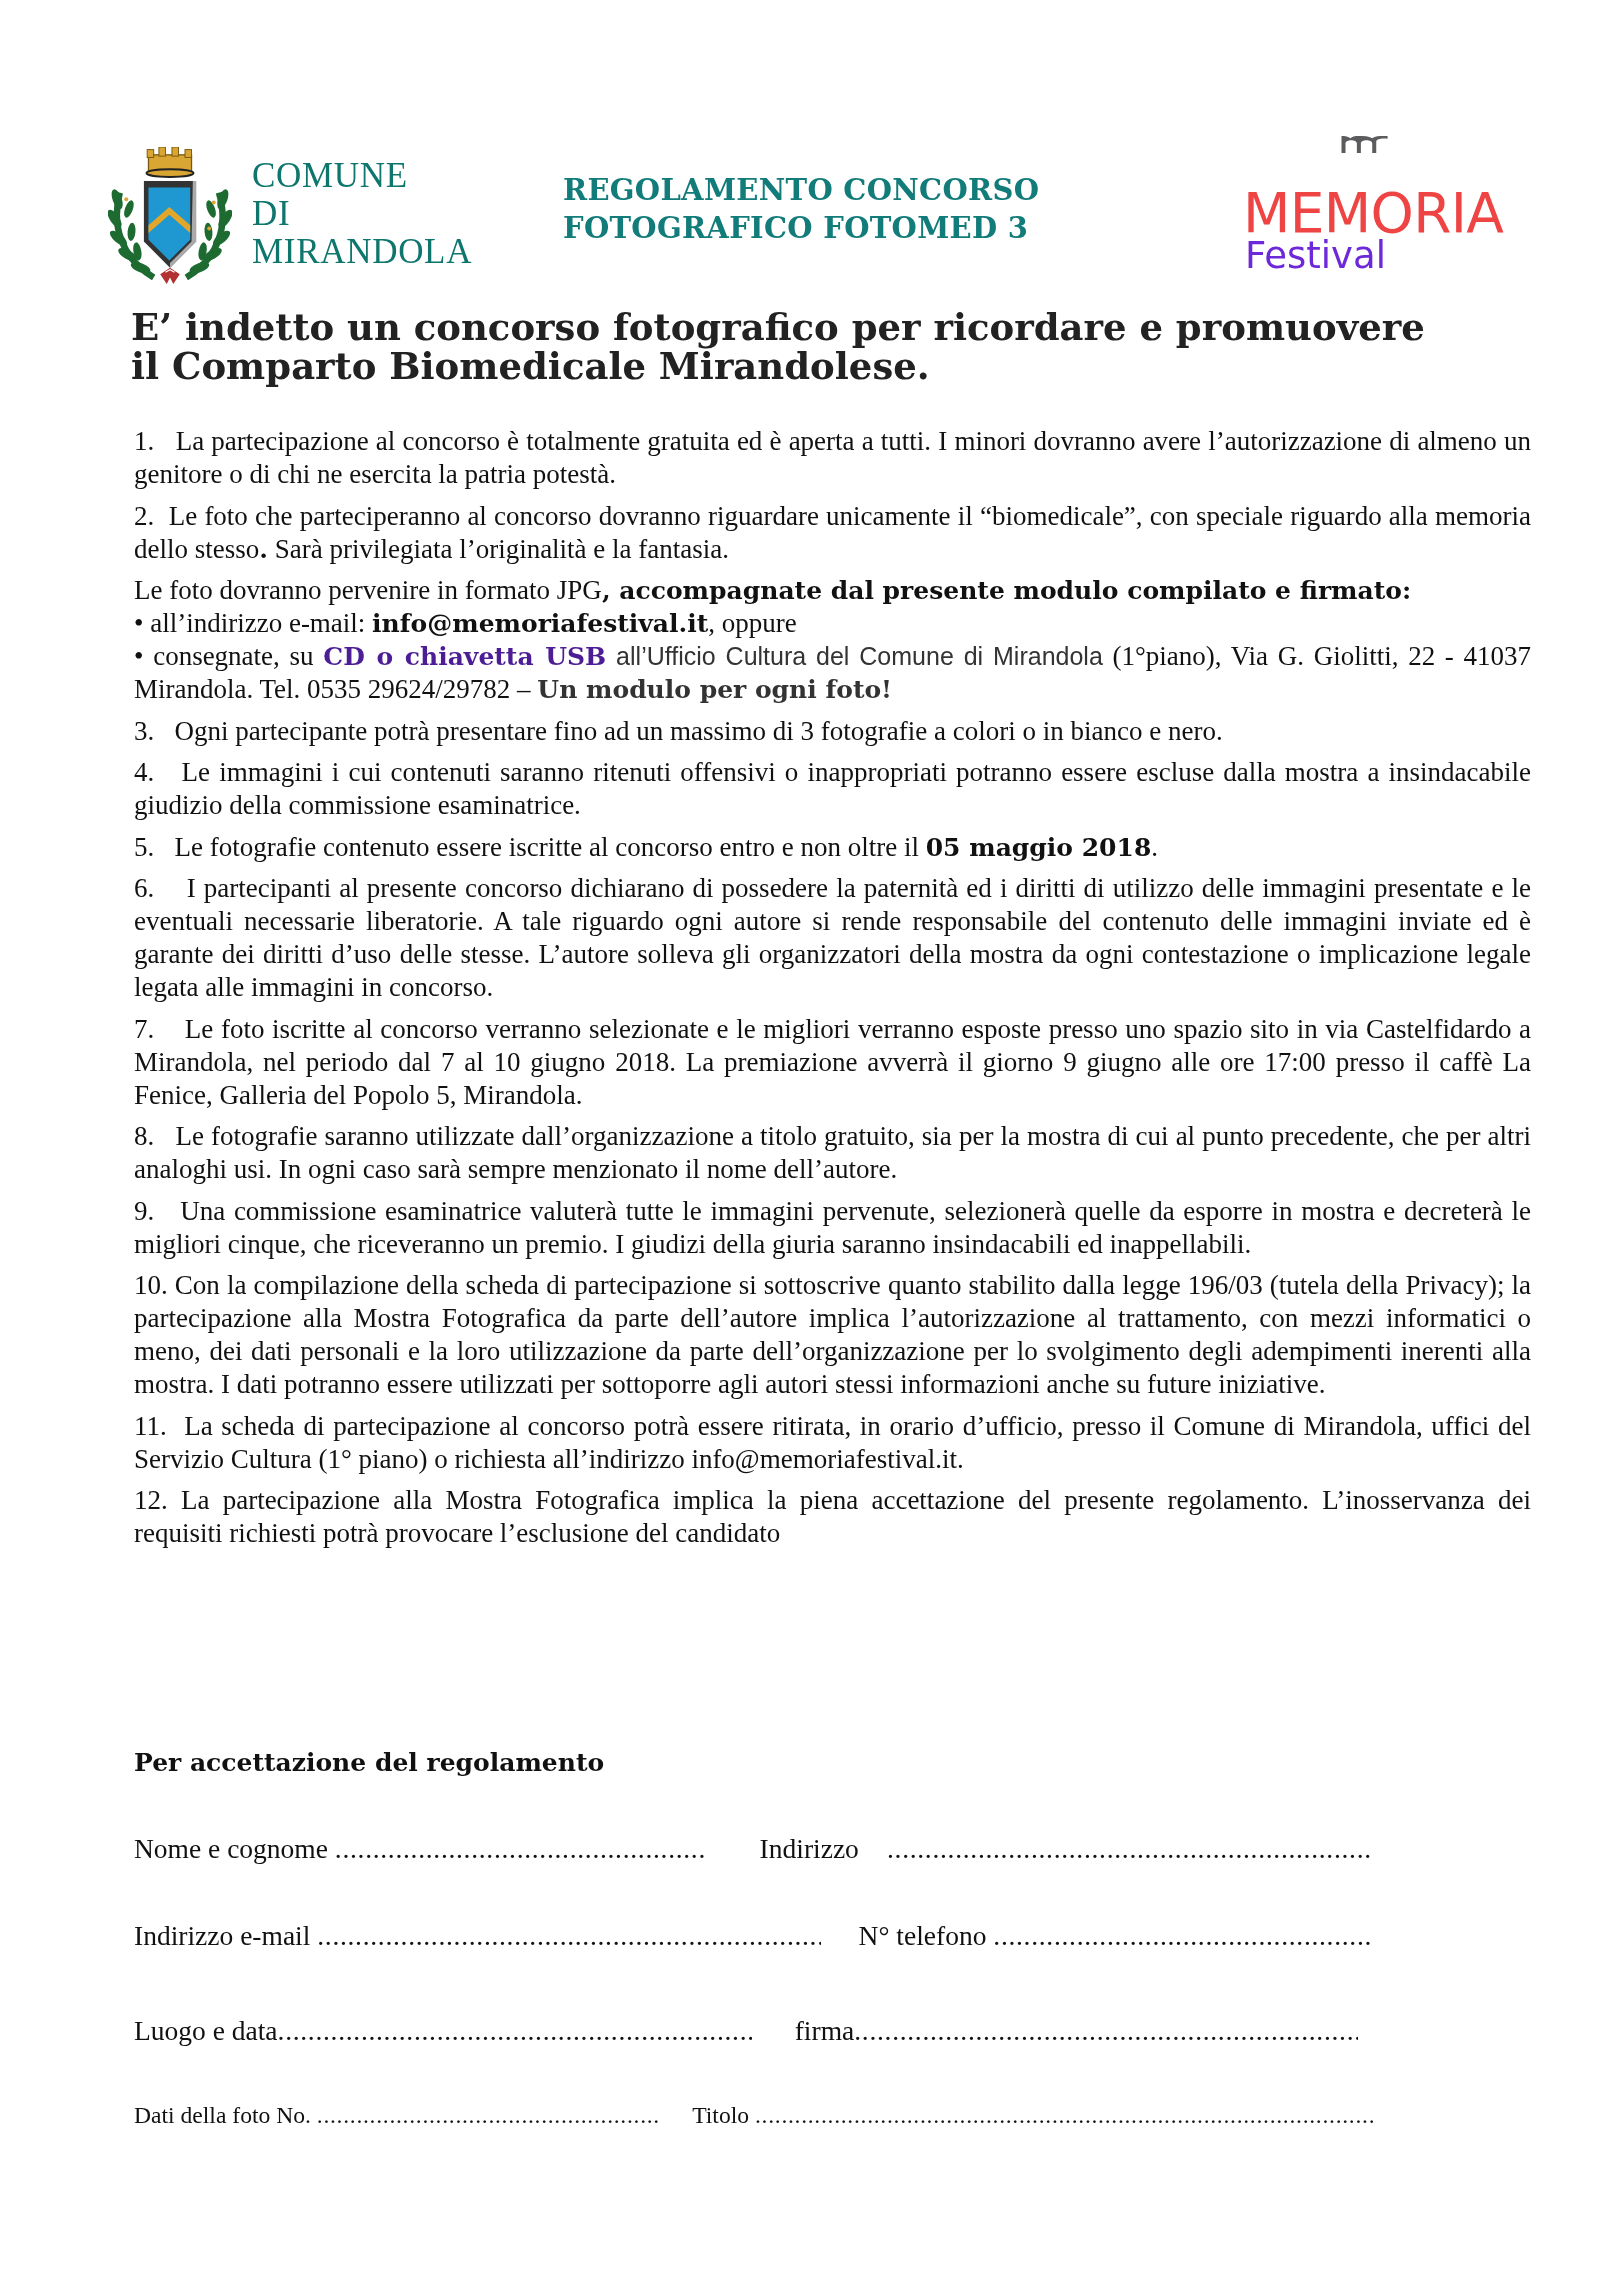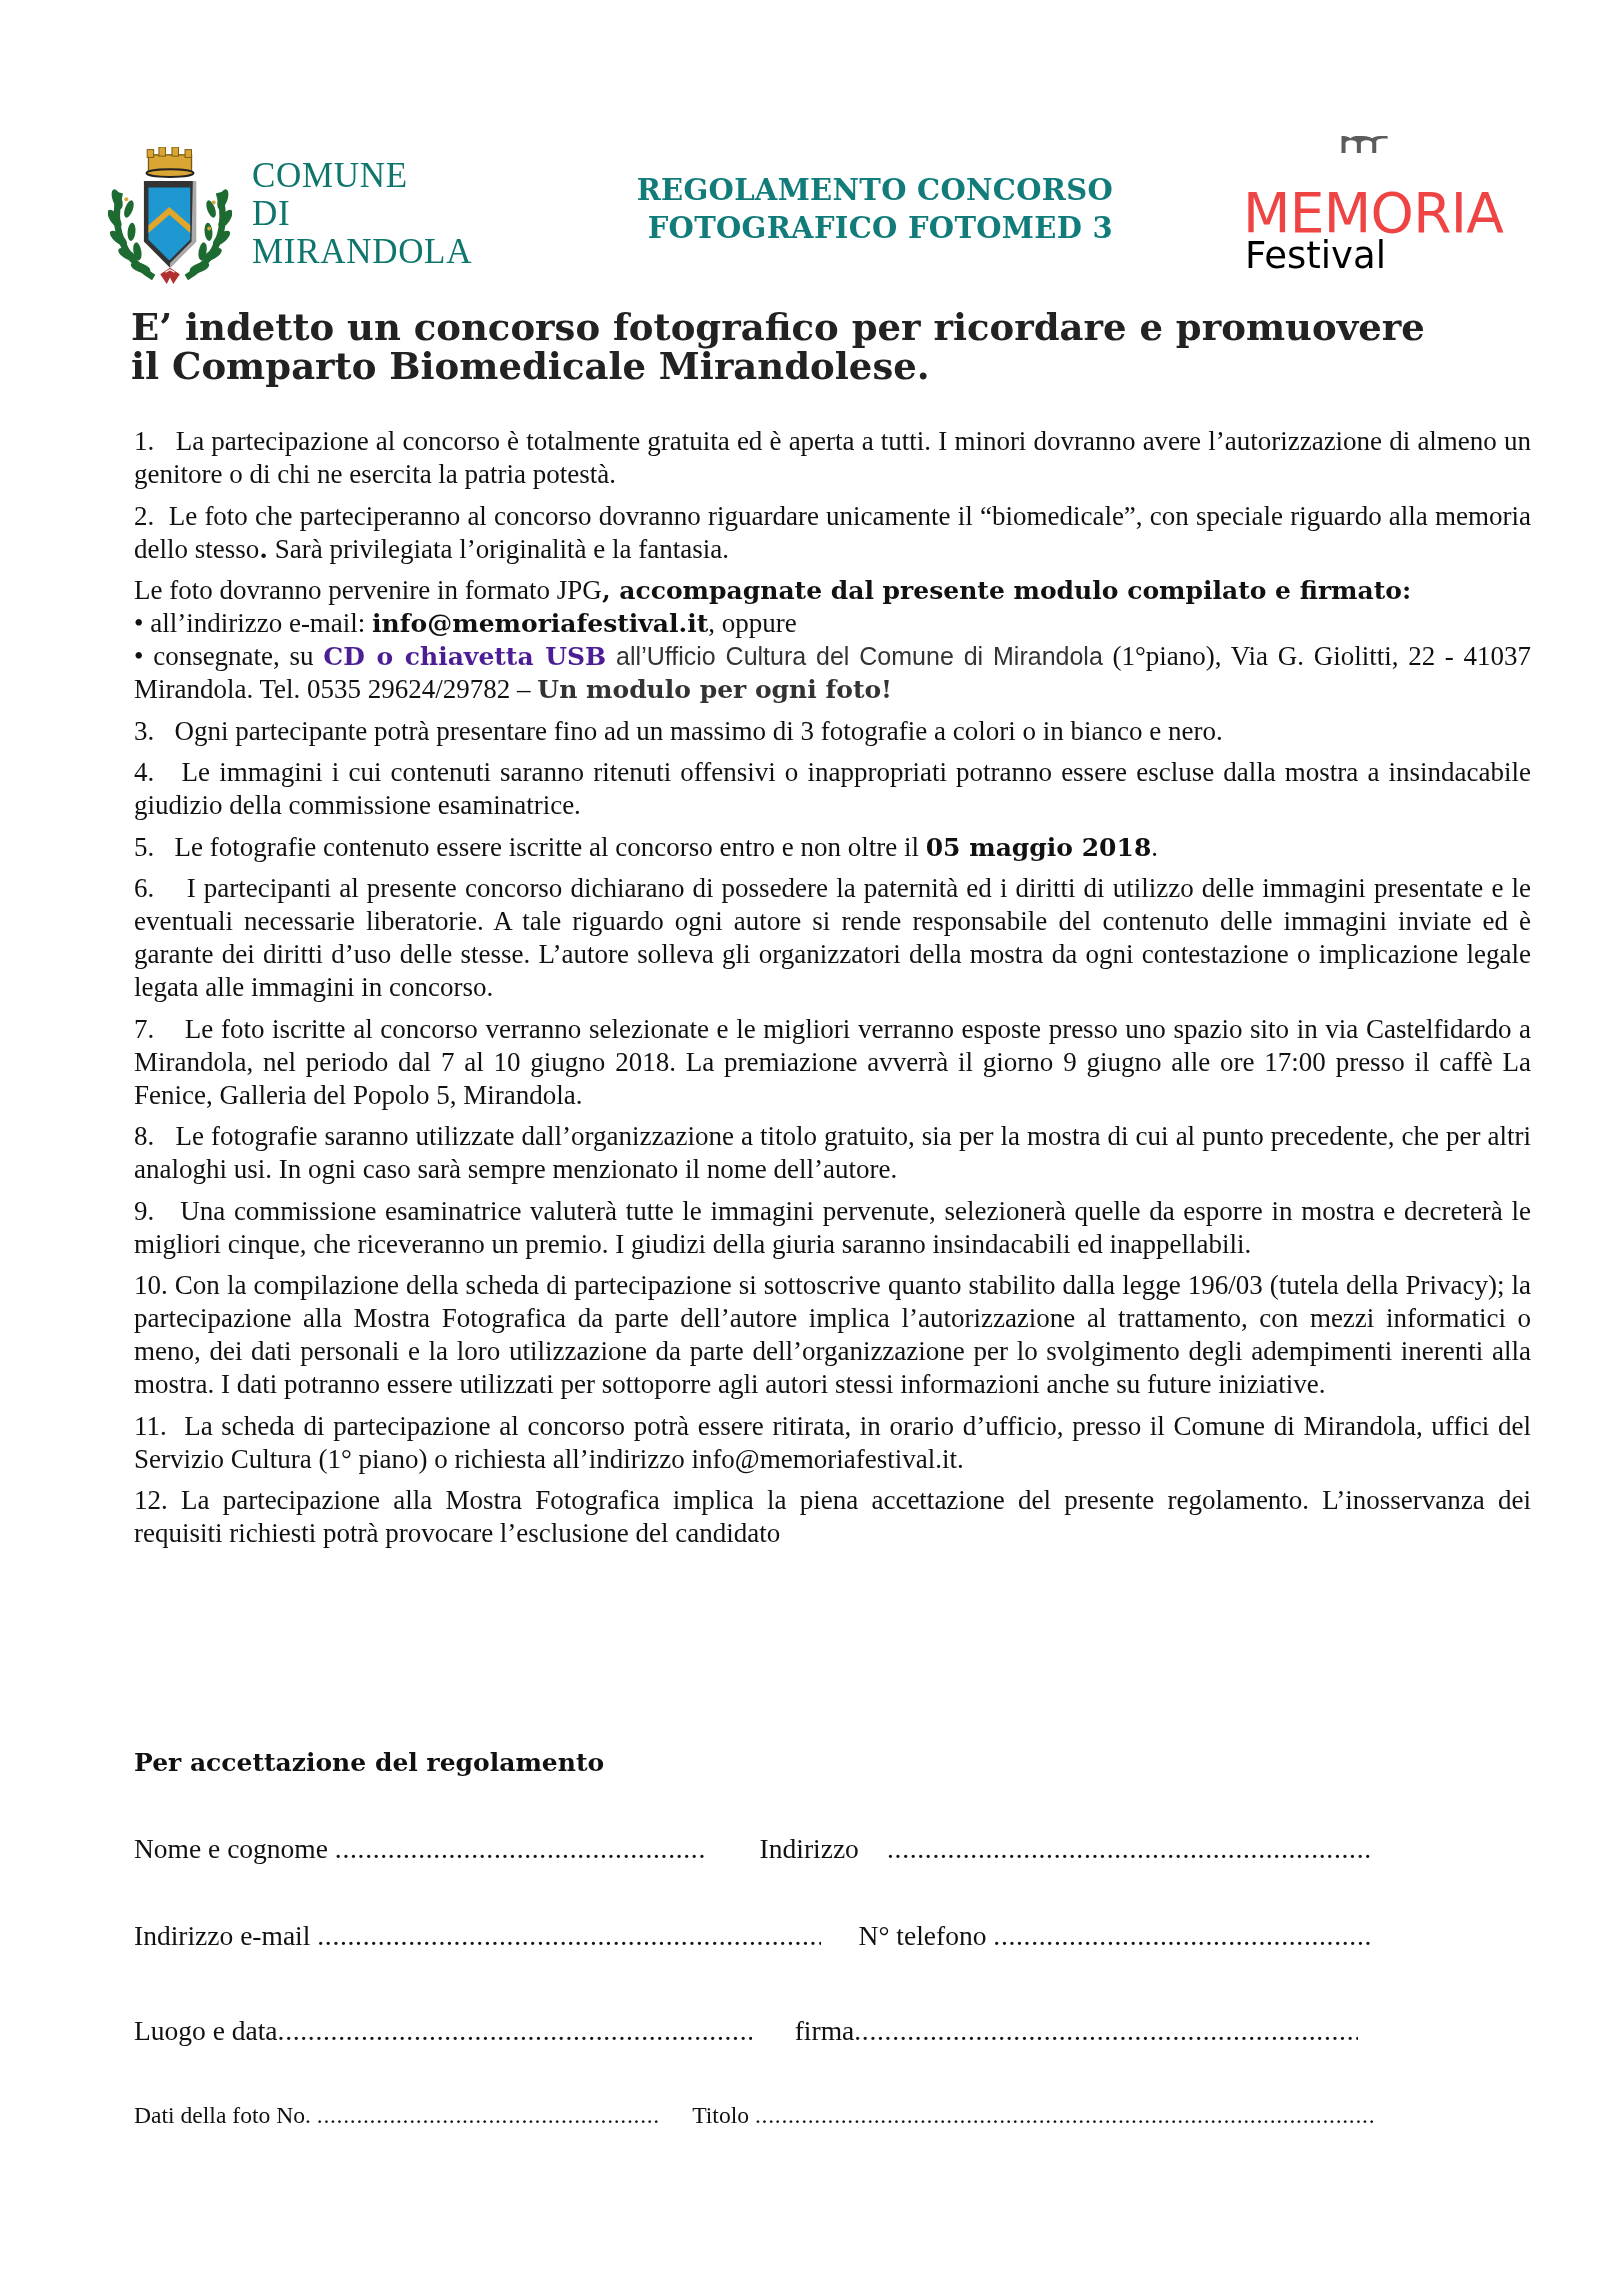--- a/index.html
+++ b/index.html
@@ -3,24 +3,24 @@
   <meta charset="utf-8">
   <style>
     html, body { margin: 0; padding: 0; background: #ffffff; }
     body { width: 1622px; height: 2295px; position: relative; overflow: hidden; color: #111; }
     .page { position: absolute; left: 0; top: 0; width: 1622px; height: 2295px; }
 
     
     .crest { position: absolute; left: 108px; top: 147px; width: 124px; height: 137px; }
     .comune { position: absolute; left: 252px; top: 157px; font-family: "Liberation Serif", serif; font-size: 35px; line-height: 38px; color: #0f766e; letter-spacing: 0.7px; }
     .comune div { white-space: nowrap; }
-    .title { position: absolute; left: 563px; top: 171px; width: 550px; text-align: right; font-family: "DejaVu Serif", serif; font-weight: bold; font-size: 29px; line-height: 38px; letter-spacing: 0.3px; }
+    .title { position: absolute; left: 563px; top: 171px; width: 550px; text-align: left; font-family: "DejaVu Serif", serif; font-weight: bold; font-size: 29px; line-height: 38px; letter-spacing: 0.3px; }
     .memoria-logo { position: absolute; left: 1243px; top: 134px; width: 275px; height: 144px; }
     .memoria-word { position: absolute; left: 1243px; top: 186px; font-family: "DejaVu Sans", sans-serif; font-size: 55px; line-height: 55px; letter-spacing: -0.7px; font-weight: normal; }
-    .festival-word { position: absolute; left: 1245px; top: 237px; font-family: "DejaVu Sans", sans-serif; font-size: 37px; line-height: 37px; color: #000000; font-weight: normal; }
+    .festival-word { position: absolute; left: 1245px; top: 237px; font-family: "DejaVu Sans", sans-serif; font-size: 37px; line-height: 37px; color: #6d28d9; font-weight: normal; }
 
     .intro { position: absolute; left: 131px; top: 308px; width: 1361px; font-family: "DejaVu Serif", serif; font-weight: bold; font-size: 37px; line-height: 39px; color: #222; }
 
     
     .body { position: absolute; left: 134px; top: 425px; width: 1397px; font-family: "Liberation Serif", serif; font-size: 27px; line-height: 33px; color: #111; }
     .para { margin: 0 0 8.5px 0; text-align: justify; }
     .para .num { display: inline-block; }
     .para.no-gap { margin-bottom: 0; }
     .bold { font-family: "DejaVu Serif", serif; font-weight: bold; font-size: 25px; }
     .sans-inline { font-family: "Liberation Sans", sans-serif; font-size: 25px; color: #333; }

